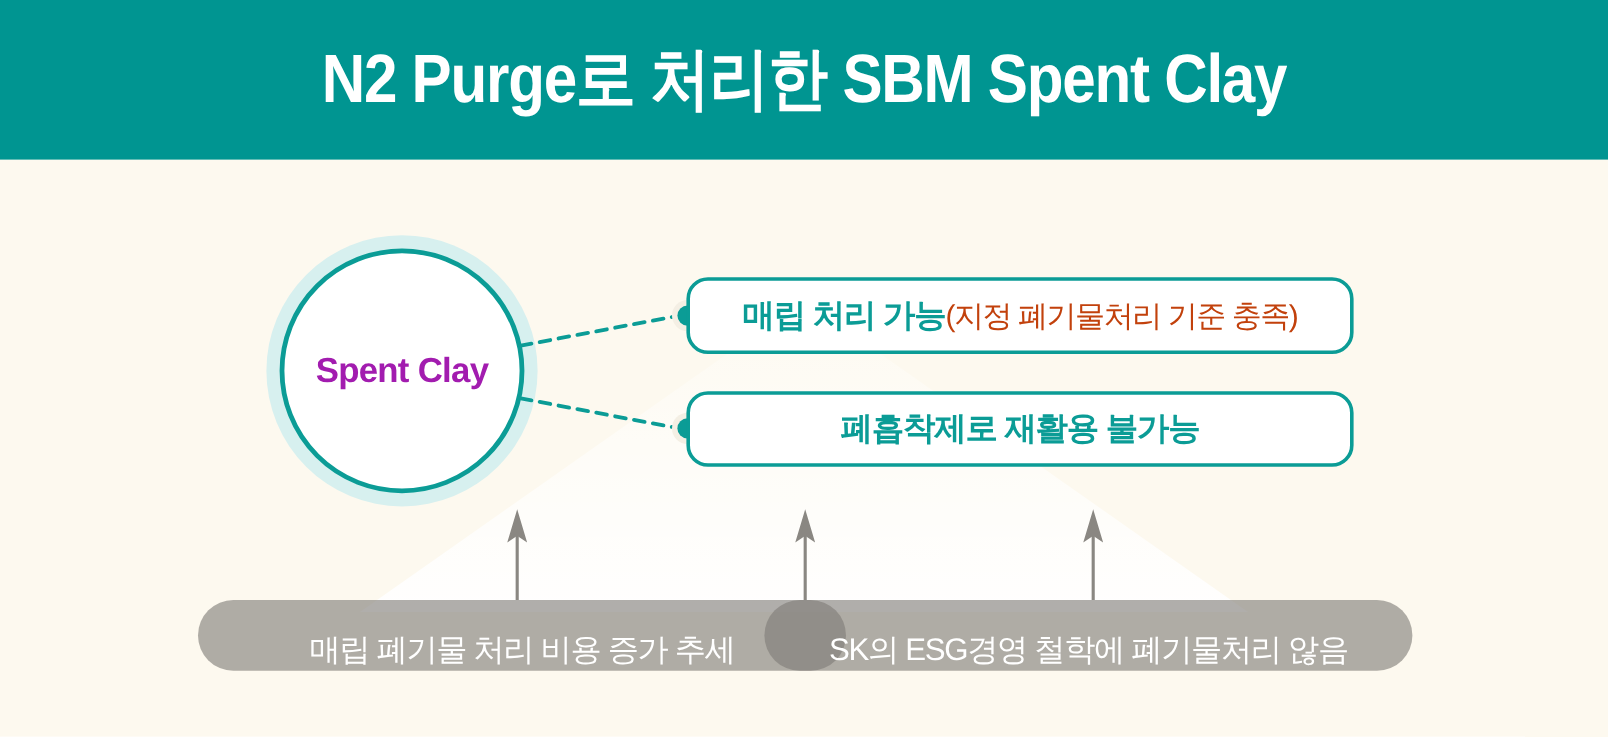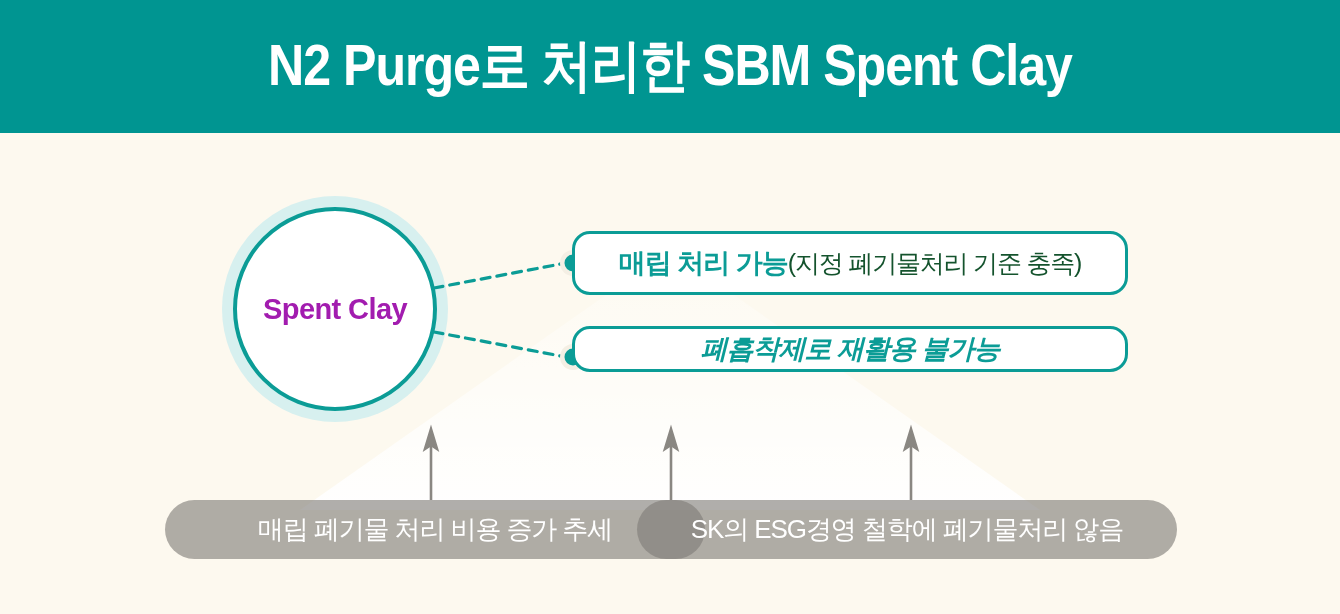--- a/index.html
+++ b/index.html
@@ -109,34 +109,34 @@
     justify-content: center;
     z-index: 5;
     padding: 0 24px;
   }
   #callout-landfill {
     left: 572px; top: 231px;
     width: 556px; height: 64px;
   }
   #callout-recycle {
     left: 572px; top: 326px;
-    width: 556px; height: 46px; font-style: italic;
+    width: 556px; height: 63px;
   }
   .callout-text {
     white-space: nowrap;
     line-height: 1;
   }
   .strong-teal {
     color: #0b9c96;
     font-size: 27px;
     font-weight: 700;
     letter-spacing: -1px;
   }
   .muted-note {
-    color: #14532d;
+    color: #c2410c;
     font-size: 25px;
     font-weight: 400;
     letter-spacing: -1.2px;
   }
 
   
   #arrows {
     position: absolute;
     left: 0; top: 0;
     width: 1340px;
@@ -146,21 +146,21 @@
   }
 
   
   .pill {
     position: absolute;
     box-sizing: border-box;
     height: 59px;
     border-radius: 30px;
     background: rgba(128,125,120,0.62);
     display: flex;
-    align-items: center;
+    align-items: flex-end;
     justify-content: center;
     z-index: 6;
   }
   #pill-cost { left: 165px; top: 500px; width: 540px; }
   #pill-esg  { left: 637px; top: 500px; width: 540px; }
   .pill-text {
     color: #ffffff;
     font-size: 26px;
     font-weight: 400;
     letter-spacing: -1.1px;

